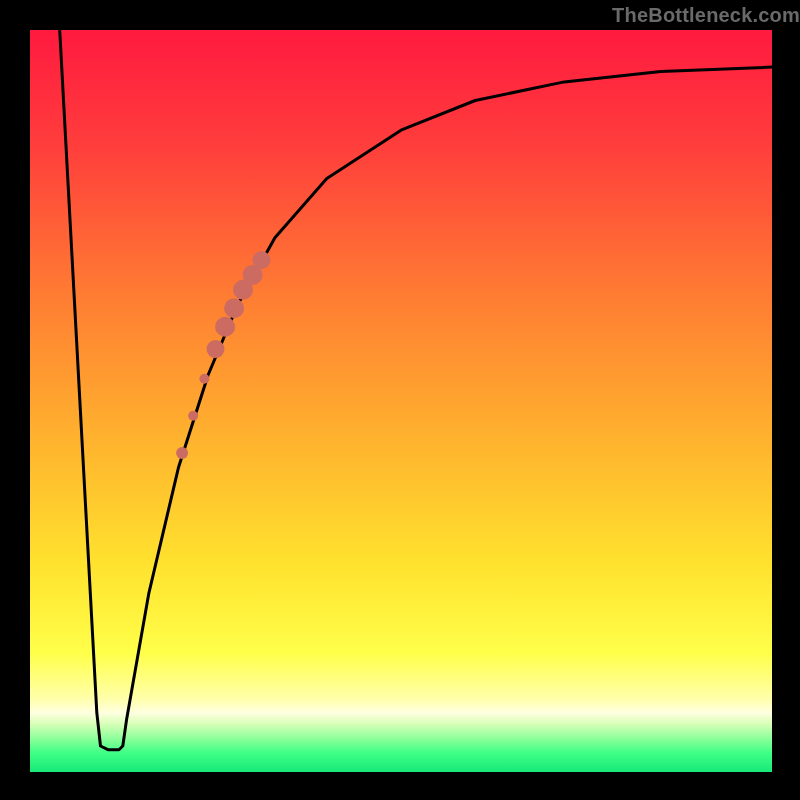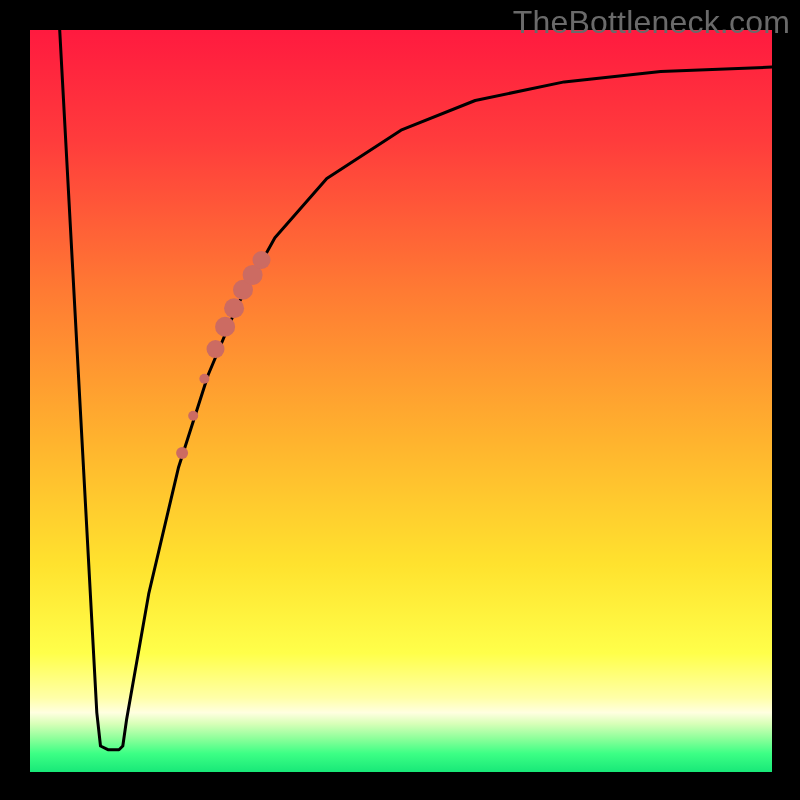--- a/index.html
+++ b/index.html
@@ -37,24 +37,24 @@
   .curve-svg {
     position: absolute;
     left: 0;
     top: 0;
     width: 100%;
     height: 100%;
   }
   .watermark {
     position: absolute;
     top: 4px;
-    right: 10px;
+    right: 0;
     color: #6a6a6a;
-    font-size: 32px;
-    font-weight: 400;
+    font-size: 20px;
+    font-weight: 700;
     letter-spacing: 0.2px;
     user-select: none;
   }
   .data-dot {
     fill: #cc6b62;
   }
 </style>
 </head>
 <body>
 

